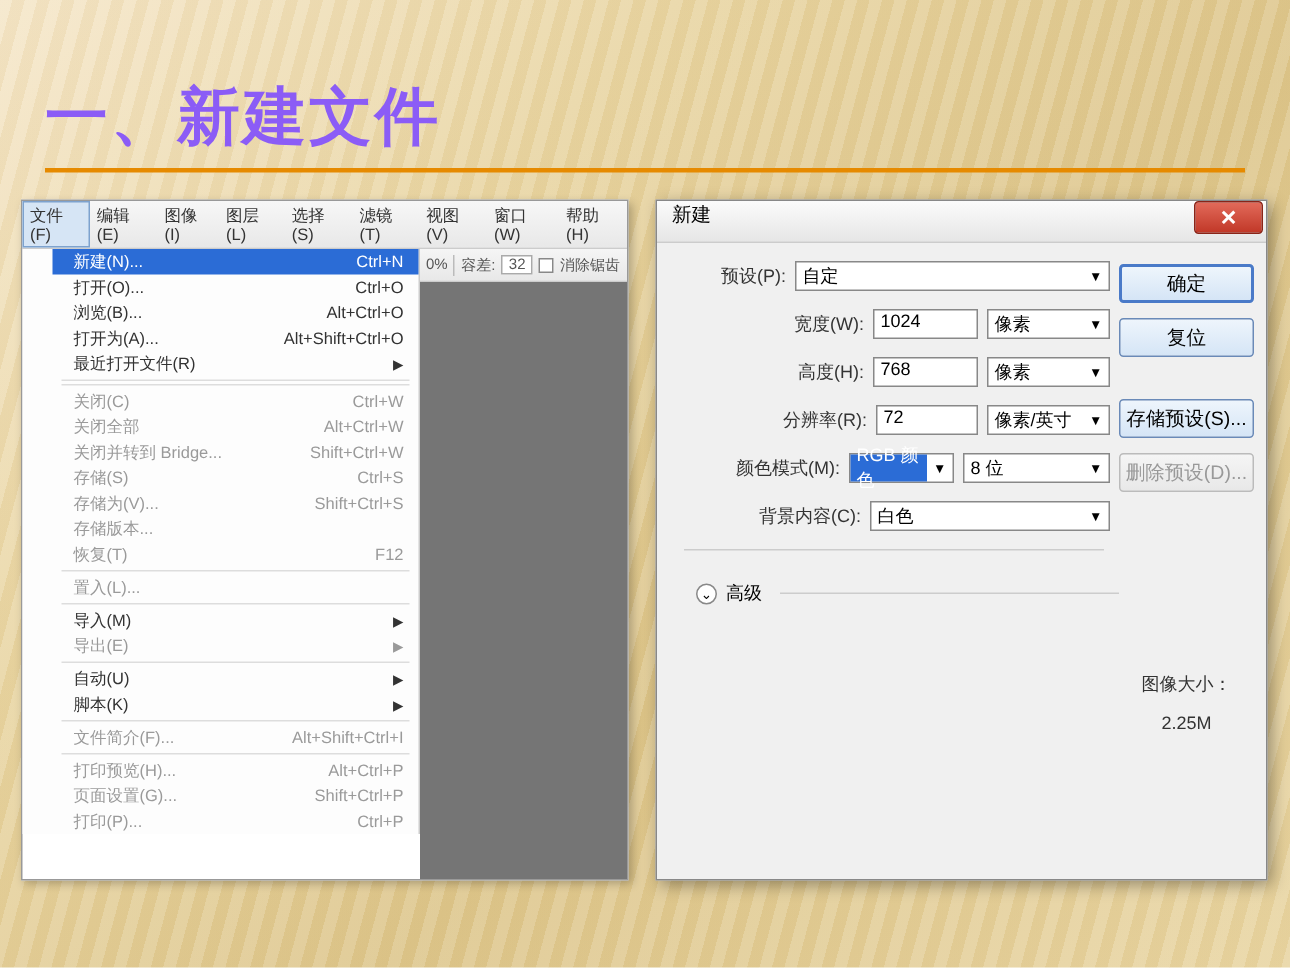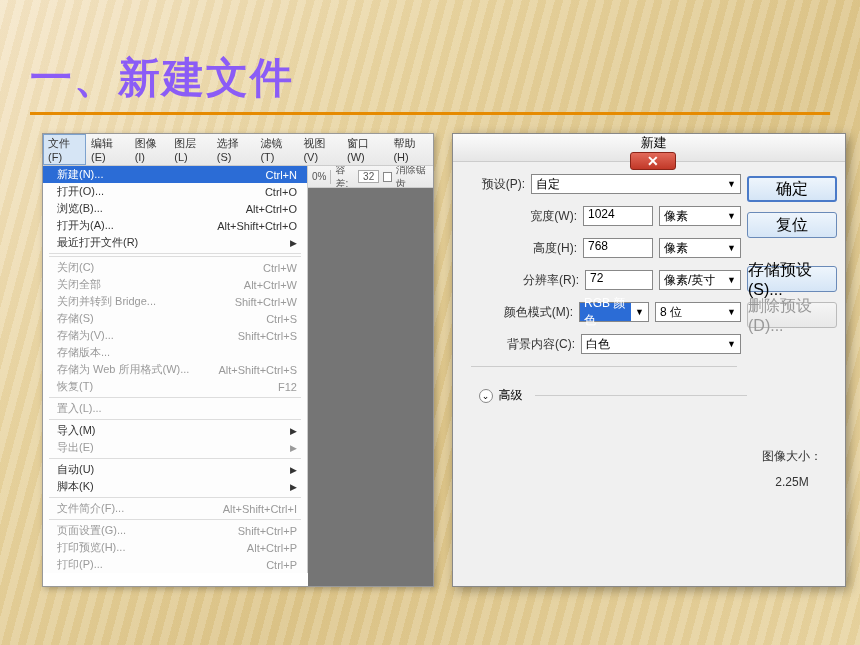--- a/index.html
+++ b/index.html
@@ -34,21 +34,20 @@
     .title-line {
       margin-top: 6px;
       width: 800px;
       height: 3px;
       background: #e68a00;
     }
     .panels {
       display: flex;
       gap: 18px;
       padding: 18px 14px 0 14px;
-      margin-left: 28px;
     }
     
     .ps-menu {
       width: 405px;
       background: #fff;
       border: 1px solid #999;
       font-size: 11px;
       color: #333;
       box-shadow: 2px 2px 6px rgba(0,0,0,0.25);
     }
@@ -120,26 +119,24 @@
     .dialog {
       width: 408px;
       background: #f0f0f0;
       border: 1px solid #888;
       font-size: 12px;
       box-shadow: 3px 3px 10px rgba(0,0,0,0.35);
     }
     .dlg-title {
       display: flex;
       justify-content: space-between;
-      align-items: center;
       background: linear-gradient(#fbfbfb,#e6e6e6);
       border-bottom: 1px solid #ccc;
       height: 28px;
       padding-left: 10px;
-      flex-direction: column;
     }
     .dlg-title-text { font-size: 13px; }
     .close-btn {
       width: 46px;
       height: 22px;
       margin-right: 2px;
       background: linear-gradient(#e26a5a,#c13828);
       border: 1px solid #8a2418;
       border-radius: 3px;
       color: #fff;
@@ -195,21 +192,21 @@
       justify-content: space-between;
       padding: 0 4px;
       font-size: 12px;
     }
     .dropdown-arrow { font-size: 9px; }
     .dlg-btn {
       height: 26px;
       border: 1px solid #6a8ab8;
       background: linear-gradient(#eef5fc,#d5e5f6);
       border-radius: 3px;
-      font-size: 16px;
+      font-size: 13px;
       display: flex;
       align-items: center;
       justify-content: center;
     }
     .dlg-btn.primary {
       border: 2px solid #4a7ac8;
     }
     .dlg-btn.disabled {
       color: #999;
       background: linear-gradient(#f5f5f5,#e8e8e8);
@@ -268,21 +265,21 @@
       <div class="menu-body" style="height:420px; position:relative;">
         <div class="toolbar-strip">
           <span>0%</span>
           <span style="border-left:1px solid #bbb;height:14px"></span>
           <span>容差:</span>
           <span style="border:1px solid #aaa;background:#fff;padding:0 4px;">32</span>
           <span style="width:10px;height:10px;border:1px solid #888;background:#fff;"></span>
           <span>消除锯齿</span>
         </div>
         <div class="canvas-area"></div>
-        <div class="menu-list" id="menu-list" style="position:relative;z-index:2;">
+        <div class="menu-list" id="menu-list" style="position:relative;z-index:2;padding-left:20px;">
             <div class="menu-row highlight">
               <span>新建(N)...</span>
               <span>Ctrl+N</span>
             </div>
             <div class="menu-row">
               <span>打开(O)...</span>
               <span>Ctrl+O</span>
             </div>
             <div class="menu-row">
               <span>浏览(B)...</span>
@@ -315,24 +312,20 @@
               <span>Ctrl+S</span>
             </div>
             <div class="menu-row disabled">
               <span>存储为(V)...</span>
               <span>Shift+Ctrl+S</span>
             </div>
             <div class="menu-row disabled">
               <span>存储版本...</span>
             </div>
             <div class="menu-row disabled">
-              <span>存储为 Web 所用格式(W)...</span>
-              <span>Alt+Shift+Ctrl+S</span>
-            </div>
-            <div class="menu-row disabled">
               <span>恢复(T)</span>
               <span>F12</span>
             </div>
             <div class="menu-sep"></div>
             <div class="menu-row disabled">
               <span>置入(L)...</span>
             </div>
             <div class="menu-sep"></div>
             <div class="menu-row">
               <span>导入(M)</span>
@@ -351,26 +344,26 @@
               <span>脚本(K)</span>
               <span class="submenu-arrow">▶</span>
             </div>
             <div class="menu-sep"></div>
             <div class="menu-row disabled">
               <span>文件简介(F)...</span>
               <span>Alt+Shift+Ctrl+I</span>
             </div>
             <div class="menu-sep"></div>
             <div class="menu-row disabled">
+              <span>打印预览(H)...</span>
+              <span>Alt+Ctrl+P</span>
+            </div>
+            <div class="menu-row disabled">
               <span>页面设置(G)...</span>
               <span>Shift+Ctrl+P</span>
-            </div>
-            <div class="menu-row disabled">
-              <span>打印预览(H)...</span>
-              <span>Alt+Ctrl+P</span>
             </div>
             <div class="menu-row disabled">
               <span>打印(P)...</span>
               <span>Ctrl+P</span>
             </div>
           </div>
       </div>
     </div>
 
     <div class="dialog">
@@ -418,21 +411,21 @@
               <span class="dropdown-arrow">▼</span>
             </div>
           </div>
 
           <div class="form-row">
             <span class="form-label">颜色模式(M):</span>
             <div class="select-box" style="width:70px;padding:0">
               <span class="text-input selected" style="flex:1;border:none;height:18px;display:flex;align-items:center;">RGB 颜色</span>
               <span class="dropdown-arrow" style="padding:0 4px">▼</span>
             </div>
-            <div class="select-box" style="width:86px">
+            <div class="select-box" style="width:98px">
               <span>8 位</span>
               <span class="dropdown-arrow">▼</span>
             </div>
           </div>
 
           <div class="form-row">
             <span class="form-label">背景内容(C):</span>
             <div class="select-box" style="width:160px">
               <span>白色</span>
               <span class="dropdown-arrow">▼</span>

